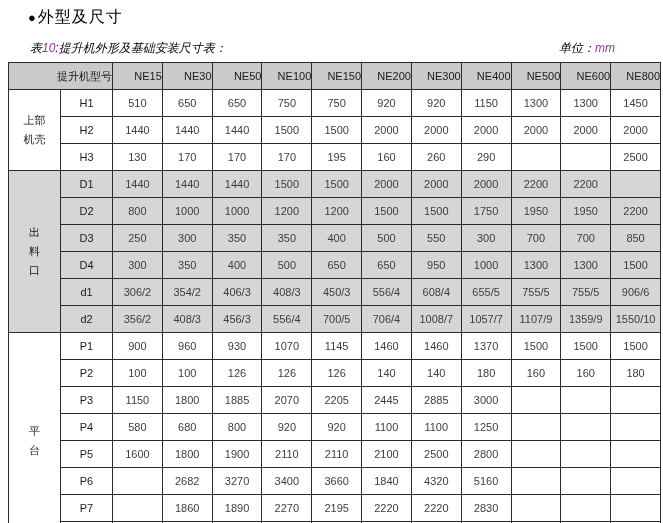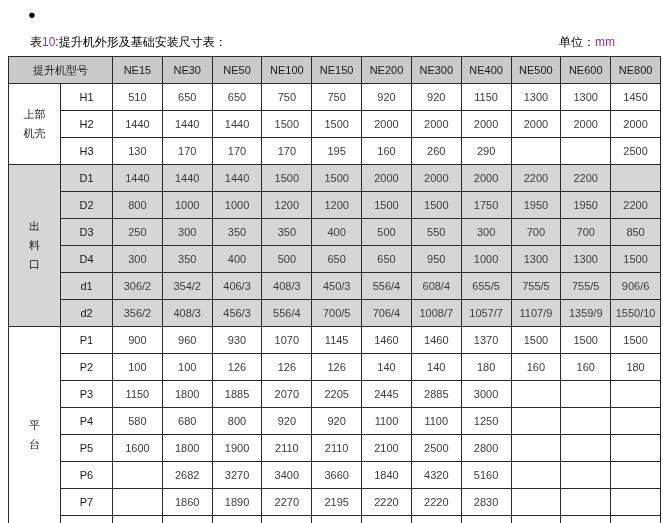--- a/index.html
+++ b/index.html
@@ -15,43 +15,44 @@
     font-family:"Liberation Sans","DejaVu Sans",sans-serif;color:#111;
   }
   .page{padding-top:5px;}
   .title-row{
     margin:2px 0 4px 28px;font-size:16px;color:#000;
     letter-spacing:1px;display:flex;align-items:center;
   }
   .title-row .bullet{font-size:13px;margin-right:1px;}
   .sub-row{
     display:flex;justify-content:space-between;align-items:flex-end;
-    margin:12px 48px 5px 30px;font-size:12px;color:#000;
+    margin:12px 48px 5px 30px;font-size:12px;color:#000;font-style:italic;
   }
   .num{color:var(--accent);}
   table{
     border-collapse:collapse;table-layout:fixed;width:653px;margin-left:8px;
     background:#fff;
   }
   th,td{
     border:1px solid var(--border);padding:0;text-align:center;
     font-size:11px;font-weight:normal;height:26px;overflow:hidden;
     color:var(--cell-text);
   }
-  thead th{background:var(--header-bg);color:#1a1a1a;height:26px;}
+  thead th{background:var(--header-bg);color:#1a1a1a;height:26px;text-align:right;}
   td.row-label{color:#1a1a1a;}
   td.group-cell{color:#1a1a1a;line-height:19px;background:#fff;margin-left:21px;}
   tr.shaded td{background:var(--section-bg);}
 </style>
 </head>
 <body>
 
 <div class="page">
   <div class="title-row">
     <span class="bullet">●</span>
+    <span>外型及尺寸</span>
   </div>
   <div class="sub-row">
     <div class="subtitle"><span>表</span><span class="num">10</span><span>:提升机外形及基础安装尺寸表：</span></div>
     <div class="unit"><span>单位：</span><span class="num">mm</span></div>
   </div>
   <table id="dim-table">
       <colgroup>
         <col style="width: 52px;">
         <col style="width: 52px;">
         <col>

